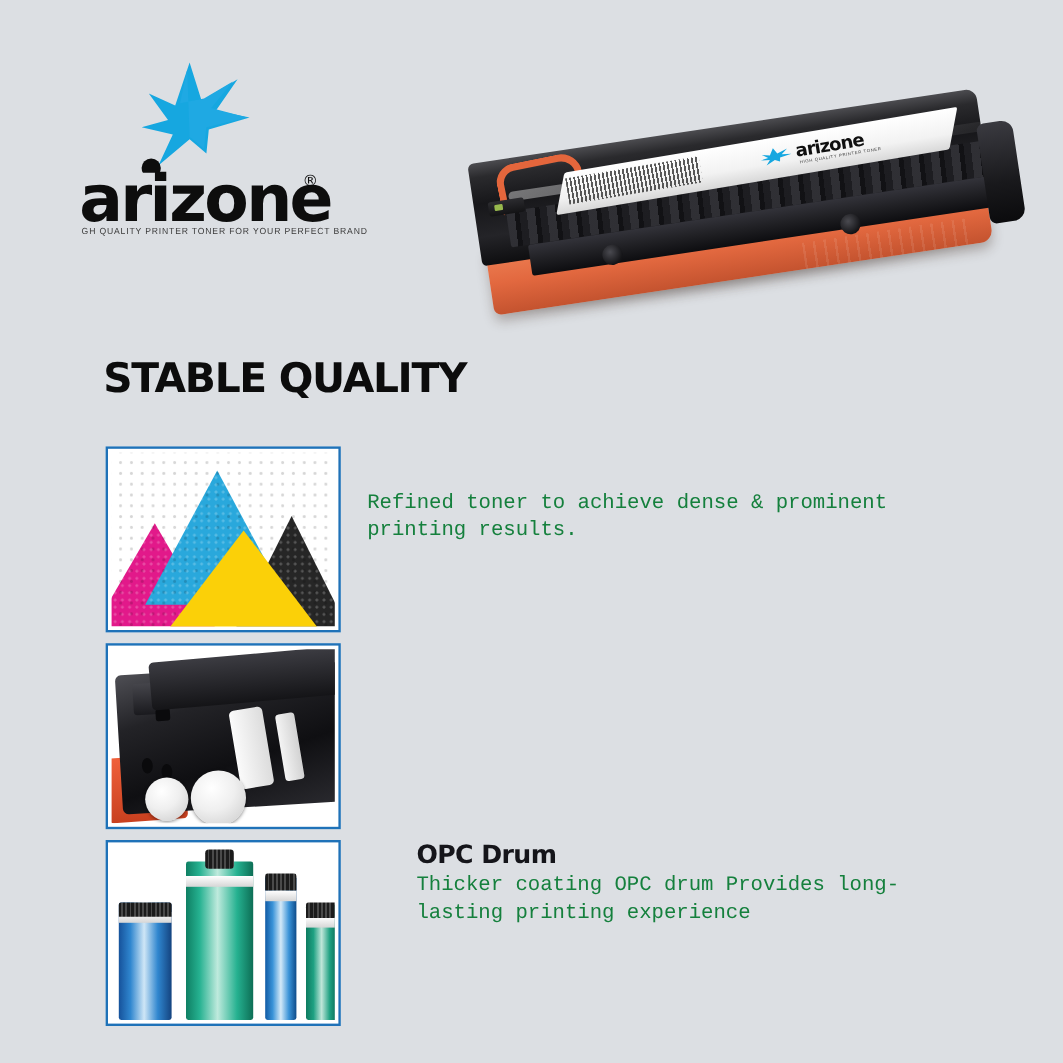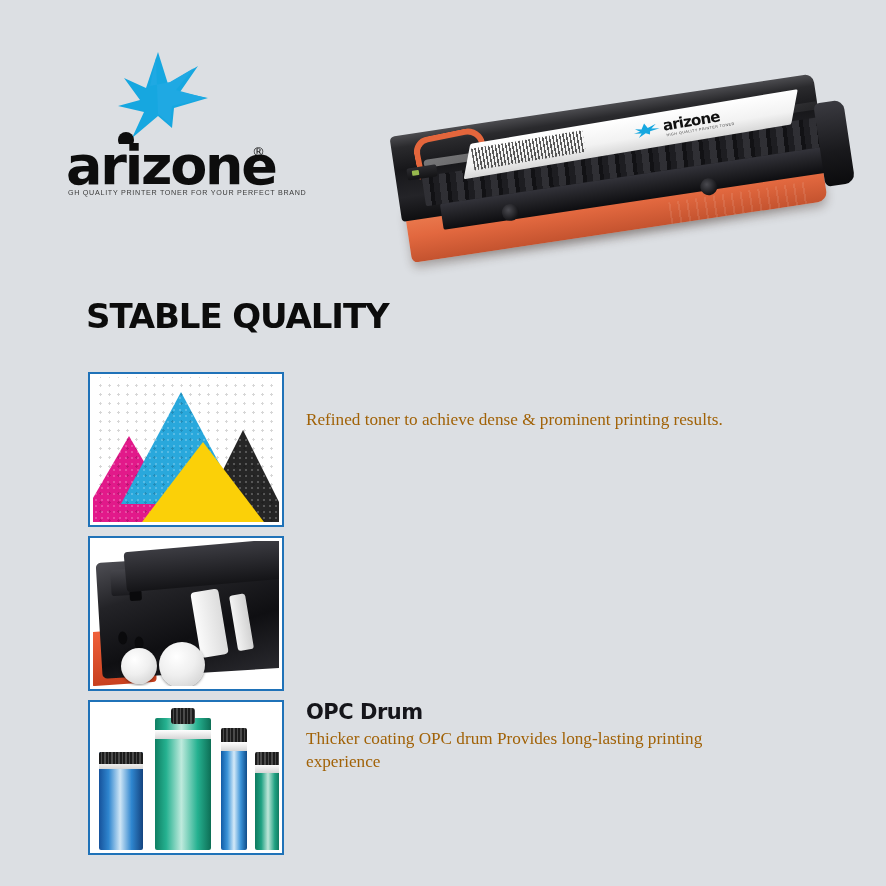--- a/index.html
+++ b/index.html
@@ -461,30 +461,30 @@
   .feature-heading {
     font-family: "DejaVu Sans", sans-serif;
     font-weight: bold;
     font-size: 21px;
     letter-spacing: -0.5px;
     color: #15151a;
     margin: 0 0 3px 0;
     white-space: nowrap;
   }
   .feature-desc {
-    font-family: Liberation Serif, serif;
+    font-family: Liberation Mono, monospace;
     font-size: 17.2px;
     line-height: 23px;
-    color: #a16207;
+    color: #15803d;
     margin: 0;
     max-width: 470px;
   }
   .ft1 { top: 36px; }
   .ft2 { top: 30px; }
-  .ft3 { top: 0px; }
+  .ft3 { top: 0px; margin-left: 41px; }
 </style>
 </head>
 <body style="background: rgb(220, 223, 227);">
 
 <div class="header">
 
   <div class="brand-block">
     <div class="brand-bird">
       <svg viewBox="0 0 104 96" width="104" height="96">
         <path d="M48 4 L36 40 L14 30 L30 52 L8 58 L34 64 L22 90 L48 68 L62 80 L64 60 L98 50 L70 44 L88 18 L58 36 Z" fill="#16a7e0"></path>

